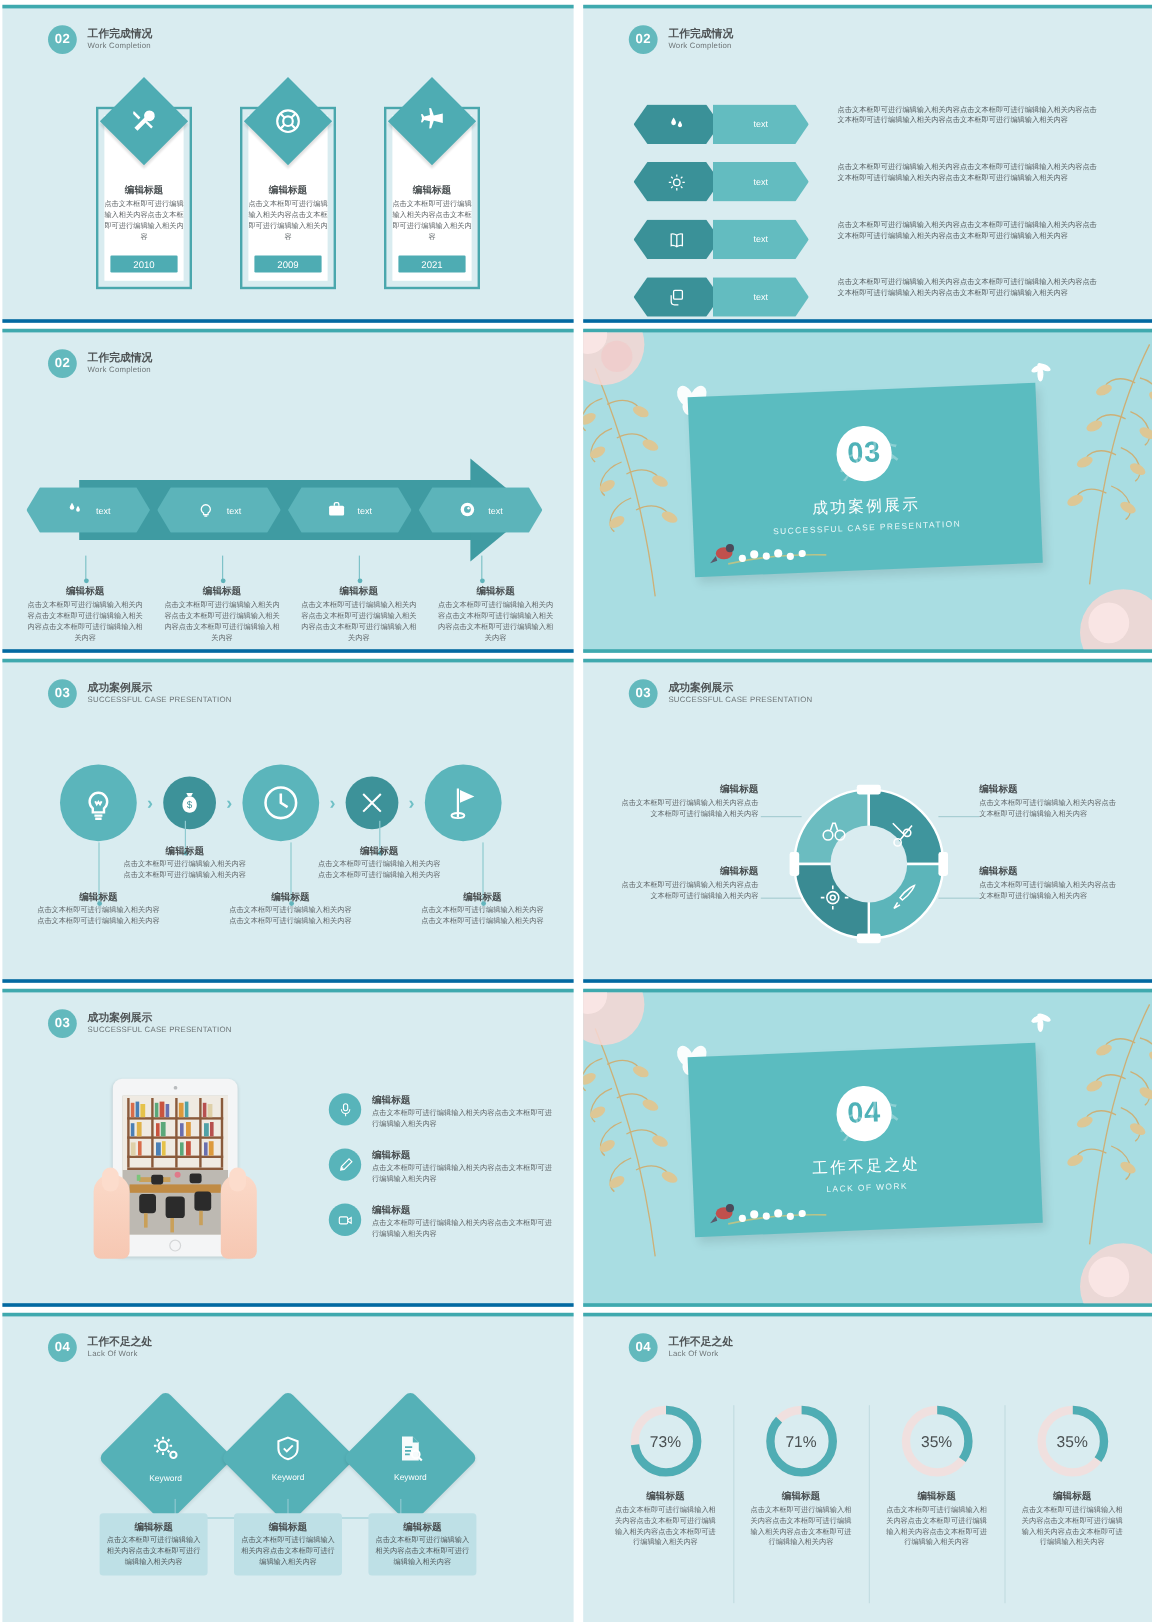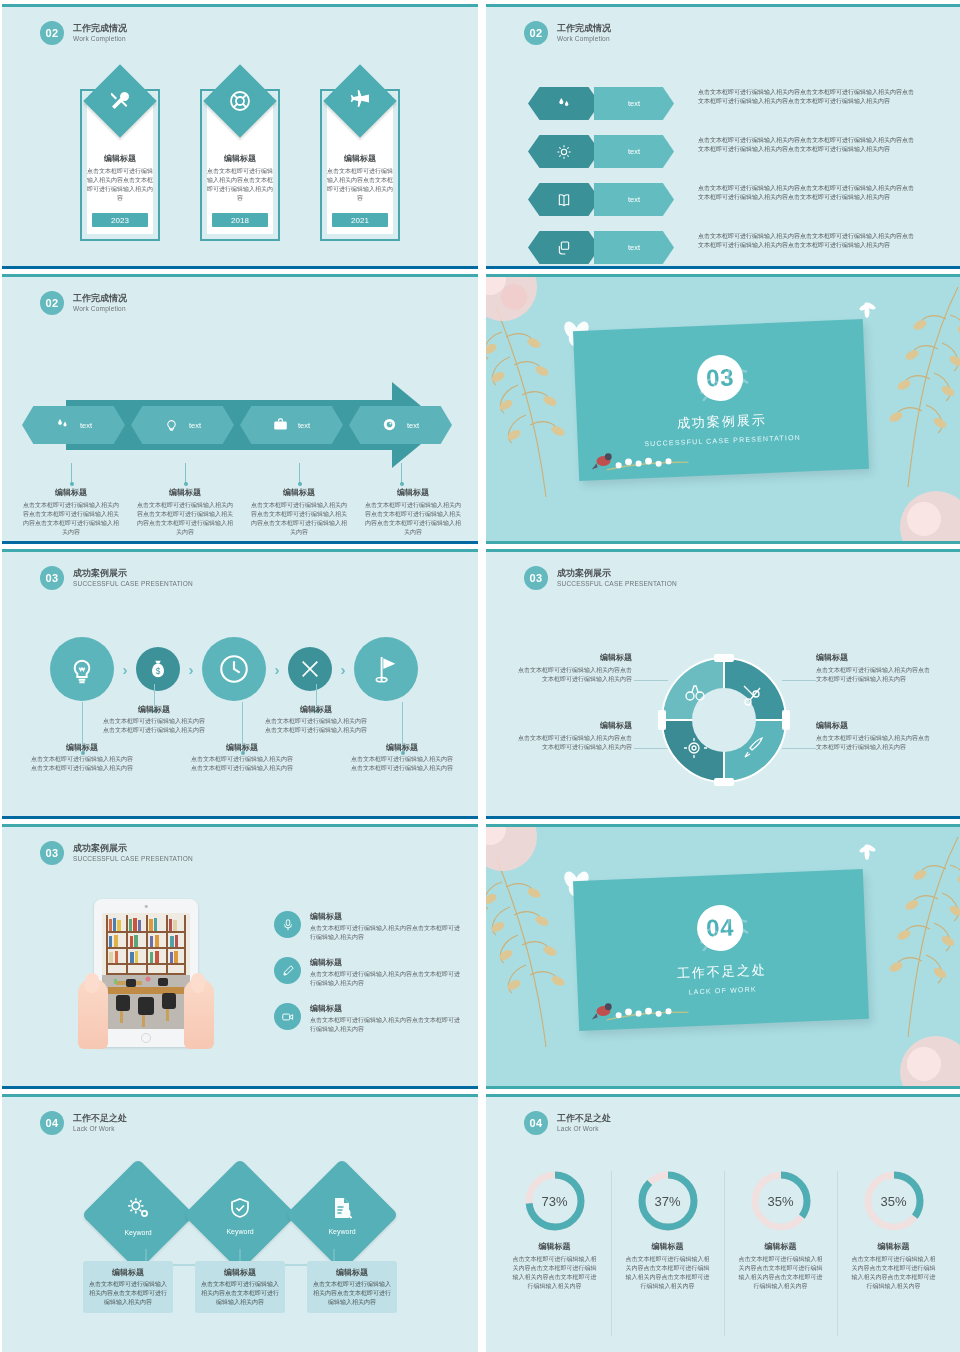--- a/index.html
+++ b/index.html
@@ -201,36 +201,36 @@
         <div class="card-dia">
           <svg width="24" height="24" viewBox="0 0 24 24" fill="#fff">
               <path d="M4 4l5 5-1.5 1.5L3 6V4h1zm12.5-1a4.5 4.5 0 00-4.2 6.1L4 17.4 6.6 20l8.3-8.3A4.5 4.5 0 1016.5 3z"></path>
               <path d="M18 18l-5-5 1.4-1.4 5 5z" fill="#fff"></path>
             </svg>
         </div>
         <div class="card-body">
           <div class="t">编辑标题</div>
           <div class="d">点击文本框即可进行编辑输入相关内容点击文本框即可进行编辑输入相关内容</div>
         </div>
-        <div class="card-year">2023</div>
+        <div class="card-year">2010</div>
       </div>
       <div class="card">
         <div class="card-inner"></div>
         <div class="card-dia">
           <svg width="24" height="24" viewBox="0 0 24 24" fill="none" stroke="#fff" stroke-width="1.8">
               <circle cx="12" cy="12" r="9"></circle>
               <circle cx="12" cy="12" r="4"></circle>
               <path d="M5.6 5.6l3.6 3.6M18.4 5.6l-3.6 3.6M5.6 18.4l3.6-3.6M18.4 18.4l-3.6-3.6"></path>
             </svg>
         </div>
         <div class="card-body">
           <div class="t">编辑标题</div>
           <div class="d">点击文本框即可进行编辑输入相关内容点击文本框即可进行编辑输入相关内容</div>
         </div>
-        <div class="card-year">2018</div>
+        <div class="card-year">2009</div>
       </div>
       <div class="card">
         <div class="card-inner"></div>
         <div class="card-dia">
           <svg width="24" height="24" viewBox="0 0 24 24" fill="#fff">
               <path d="M21 13.5l-7.5-1.8-2.2 6.1-1.6.2.6-5.9-4.8-1.2-1.5 2.1-1.2-.2.9-3.3-.9-3.3 1.2-.2 1.5 2.1 4.8-1.2-.6-5.9 1.6.2 2.2 6.1L21 5.5z"></path>
             </svg>
         </div>
         <div class="card-body">
           <div class="t">编辑标题</div>
@@ -916,21 +916,21 @@
         </div>
         <div class="t">编辑标题</div>
         <div class="d">点击文本框即可进行编辑输入相关内容点击文本框即可进行编辑输入相关内容点击文本框即可进行编辑输入相关内容</div>
       </div>
       <div class="ringcol">
         <div class="ring">
           <svg width="64" height="64" viewBox="0 0 64 64">
             <circle cx="32" cy="32" r="26" fill="none" stroke="#f0e0df" stroke-width="7"></circle>
             <circle class="ring-arc" cx="32" cy="32" r="26" fill="none" stroke="#4fadb4" stroke-width="7" stroke-linecap="butt" transform="rotate(-90 32 32)" stroke-dasharray="142.12565164840225 163.36281798666926"></circle>
           </svg>
-          <div class="pv">37%</div>
+          <div class="pv">71%</div>
         </div>
         <div class="t">编辑标题</div>
         <div class="d">点击文本框即可进行编辑输入相关内容点击文本框即可进行编辑输入相关内容点击文本框即可进行编辑输入相关内容</div>
       </div>
       <div class="ringcol">
         <div class="ring">
           <svg width="64" height="64" viewBox="0 0 64 64">
             <circle cx="32" cy="32" r="26" fill="none" stroke="#f0e0df" stroke-width="7"></circle>
             <circle class="ring-arc" cx="32" cy="32" r="26" fill="none" stroke="#4fadb4" stroke-width="7" stroke-linecap="butt" transform="rotate(-90 32 32)" stroke-dasharray="57.17698629533424 163.36281798666926"></circle>
           </svg>

